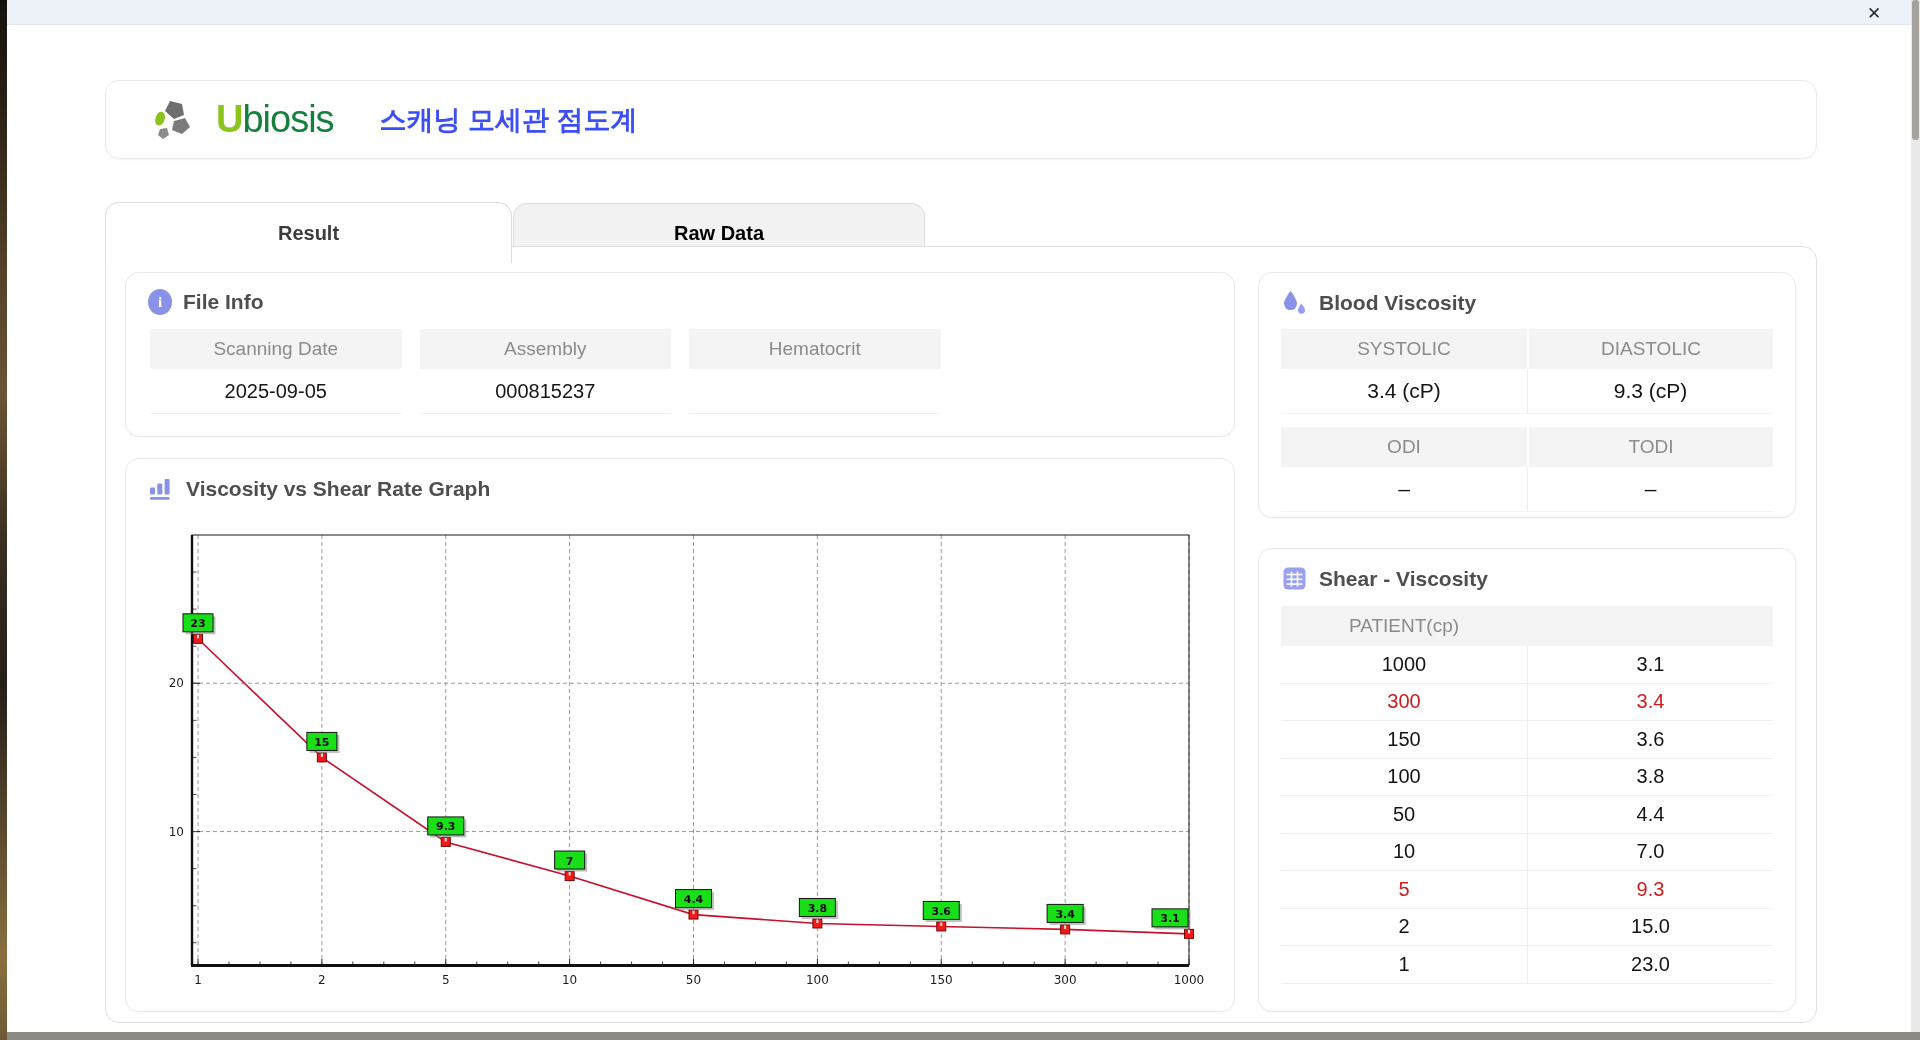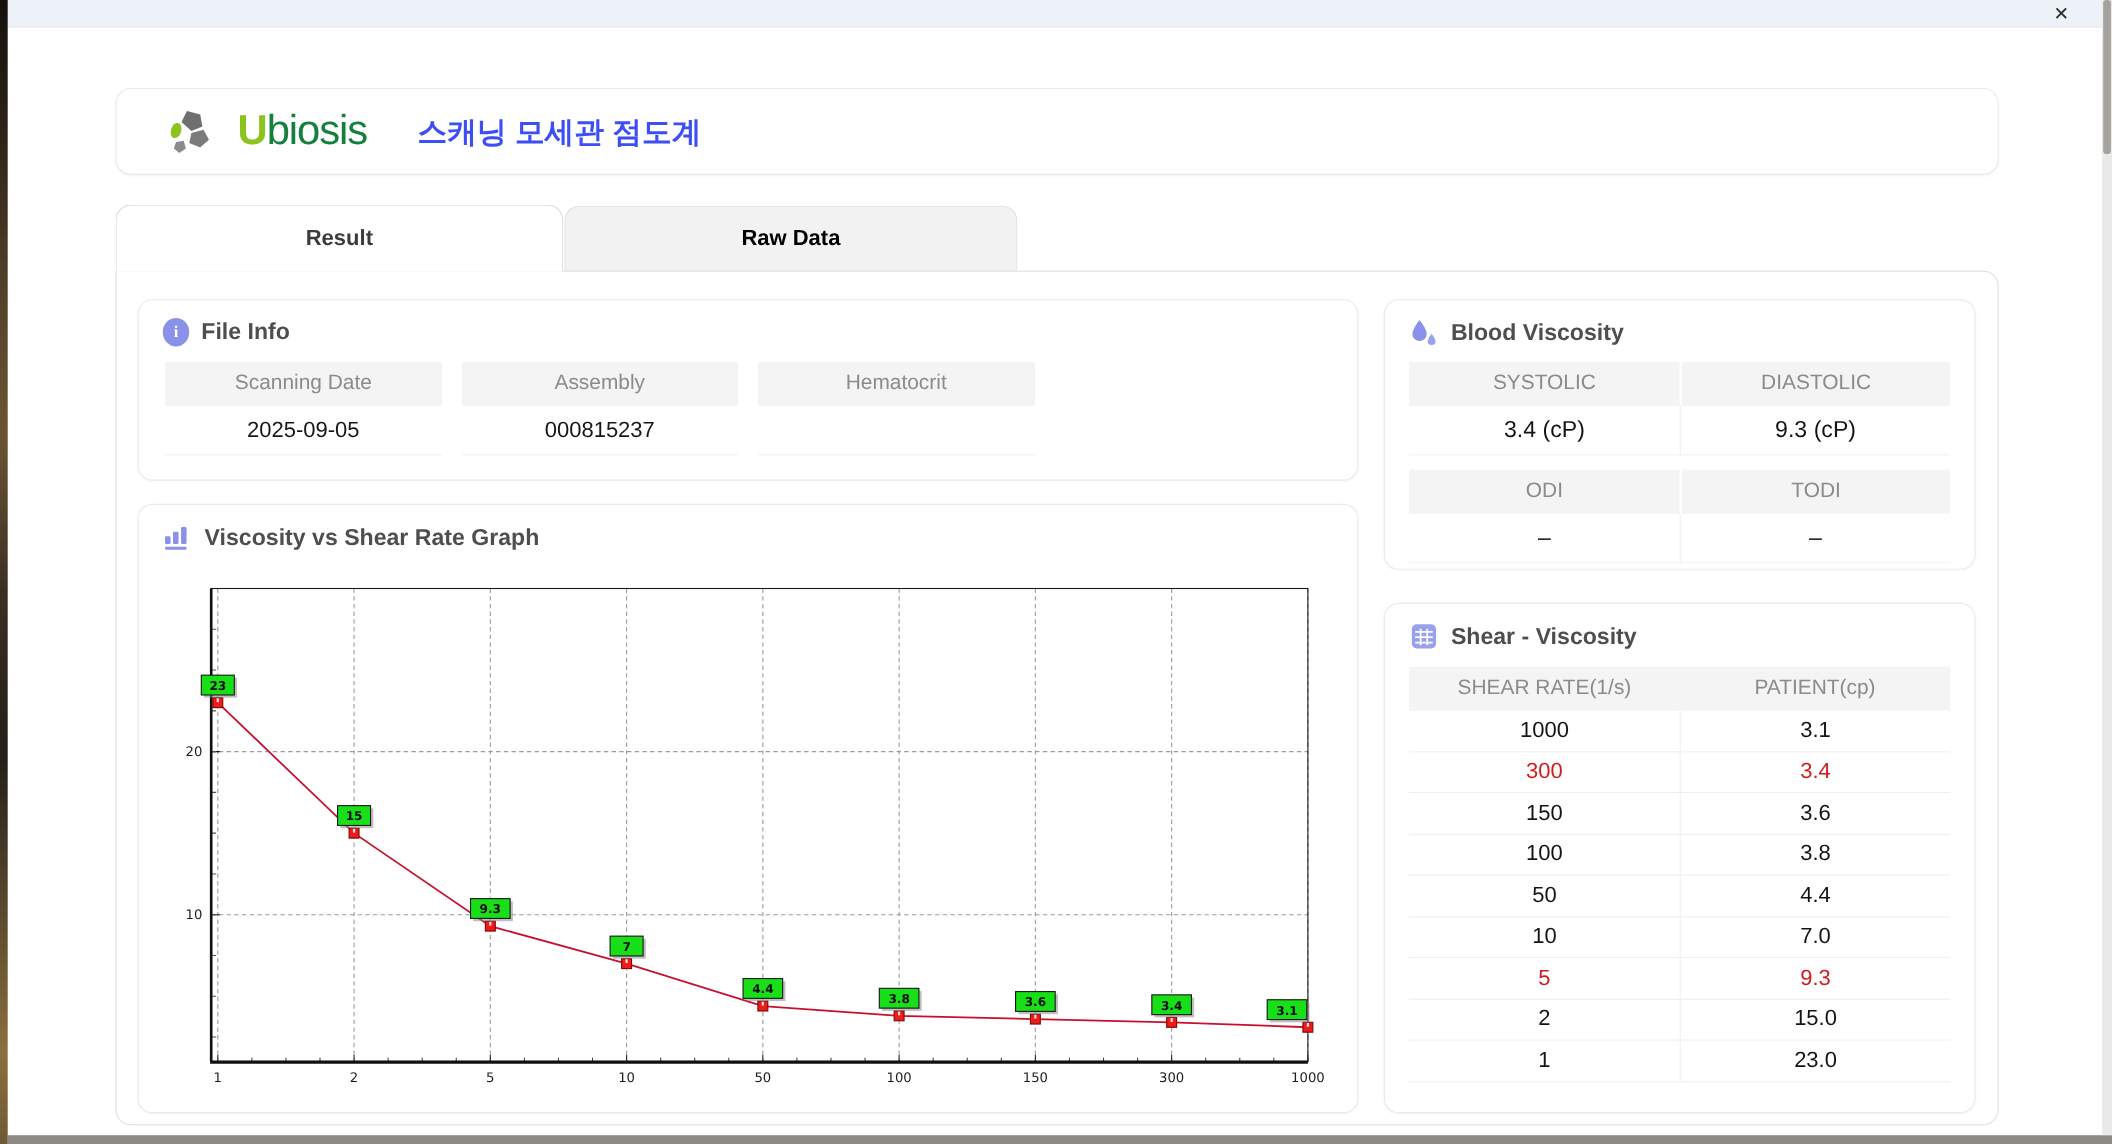--- a/index.html
+++ b/index.html
@@ -23,21 +23,21 @@
   
   .header-card { left:105px; top:80px; width:1712px; height:79px; display:flex; align-items:center; padding-left:46px; }
   .brand { display:flex; align-items:baseline; margin-left:12px; font-size:38px; letter-spacing:-1px; }
   .brand .u { color:#8cc31f; font-weight:700; }
   .brand .rest { color:#15803d; font-weight:500; }
   .ktitle { margin-left:46px; color:#3c4ef5; font-weight:700; font-size:27px; }
 
   
   .tab { position:absolute; display:flex; align-items:center; justify-content:center;
     border:1px solid #dedede; border-bottom:none; border-radius:14px 14px 0 0;
-    font-size:20px; font-weight:700; cursor:pointer; }
+    font-size:20px; font-weight:700; cursor:pointer;margin-top:16px; }
   .tab-result { left:105px; top:186px; width:407px; height:61px; background:#fff; color:#3c3c3c; z-index:7; }
   .tab-raw { left:513px; top:187px; width:412px; height:59px; background:#f2f2f2; color:#000000; z-index:4; }
   .panel { position:absolute; left:105px; top:246px; width:1712px; height:777px; background:#fff;
     border:1px solid #e0e0e0; border-radius:0 14px 14px 14px; z-index:5; }
 
   
   .fi-card { left:125px; top:272px; width:1110px; height:165px; z-index:6; }
   .graph-card { left:125px; top:458px; width:1110px; height:554px; z-index:6; }
   .bv-card { left:1258px; top:272px; width:538px; height:246px; z-index:6;text-align:center; }
   .sv-card { left:1258px; top:548px; width:538px; height:464px; z-index:6; }
@@ -291,21 +291,20 @@
       <line x1="5.5" y1="9.5" x2="21.5" y2="9.5" stroke="#fff" stroke-width="1.6"></line>
       <line x1="5.5" y1="14.3" x2="21.5" y2="14.3" stroke="#fff" stroke-width="1.6"></line>
       <line x1="5.5" y1="19.1" x2="21.5" y2="19.1" stroke="#fff" stroke-width="1.6"></line>
       <line x1="10.5" y1="6.5" x2="10.5" y2="21.5" stroke="#fff" stroke-width="1.6"></line>
       <line x1="16.5" y1="6.5" x2="16.5" y2="21.5" stroke="#fff" stroke-width="1.6"></line>
     </svg>
     <div class="sec-title">Shear - Viscosity</div>
   </div>
   <div class="sv-table">
     <div class="sv-hrow">
-      <div>SHEAR RATE(1/s)</div>
       <div>PATIENT(cp)</div>
     </div>
     <div id="sv-body">
         <div class="sv-row">
           <div class="">1000</div>
           <div class="">3.1</div>
         </div>
         <div class="sv-row red">
           <div class="">300</div>
           <div class="">3.4</div>

